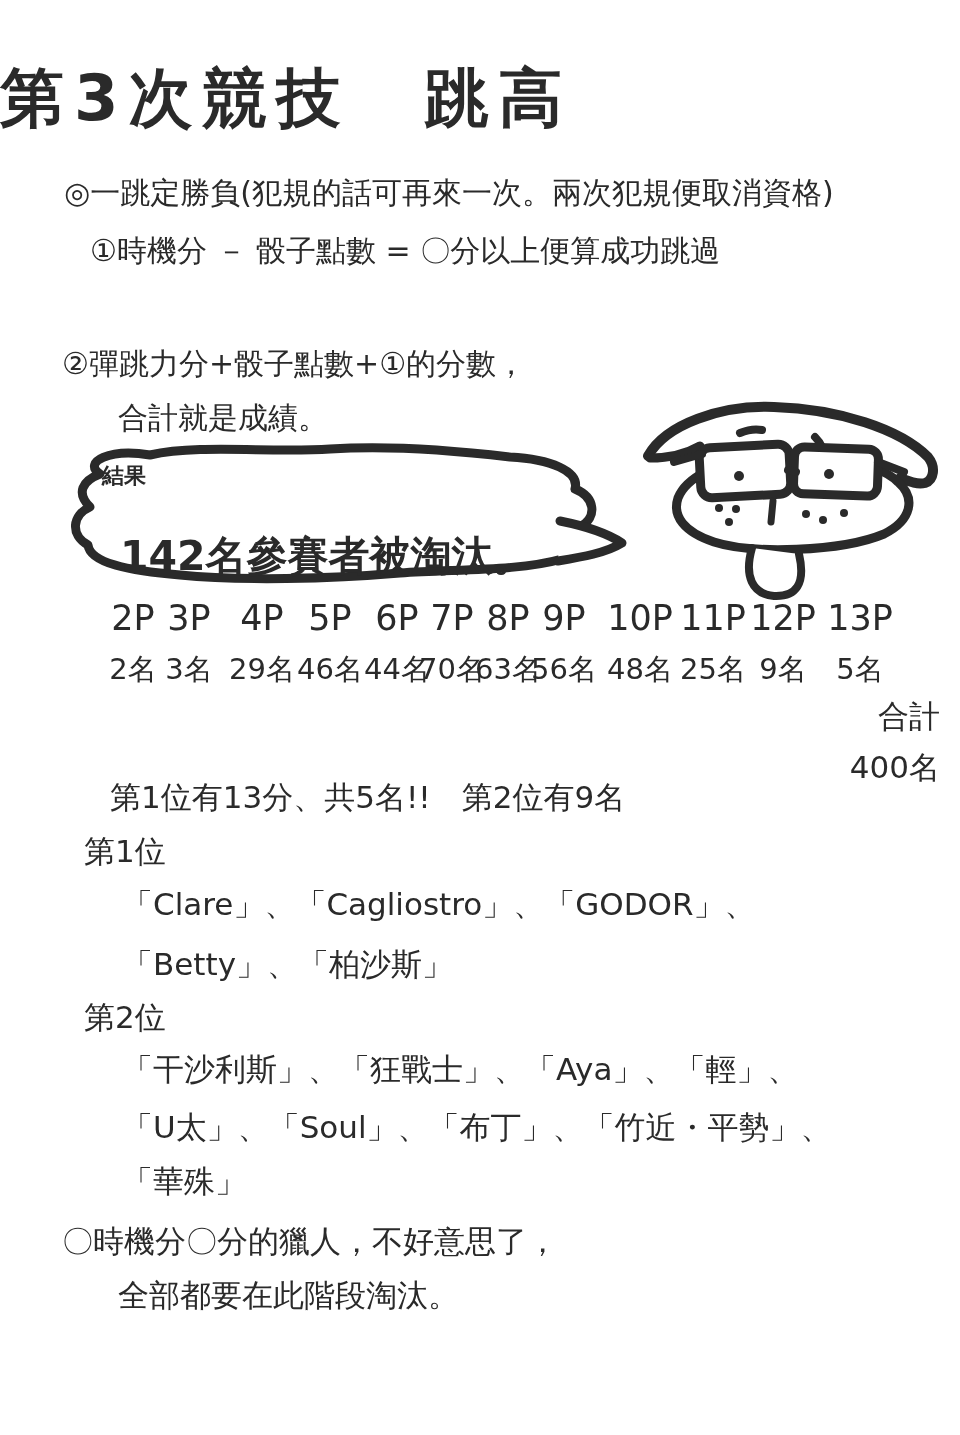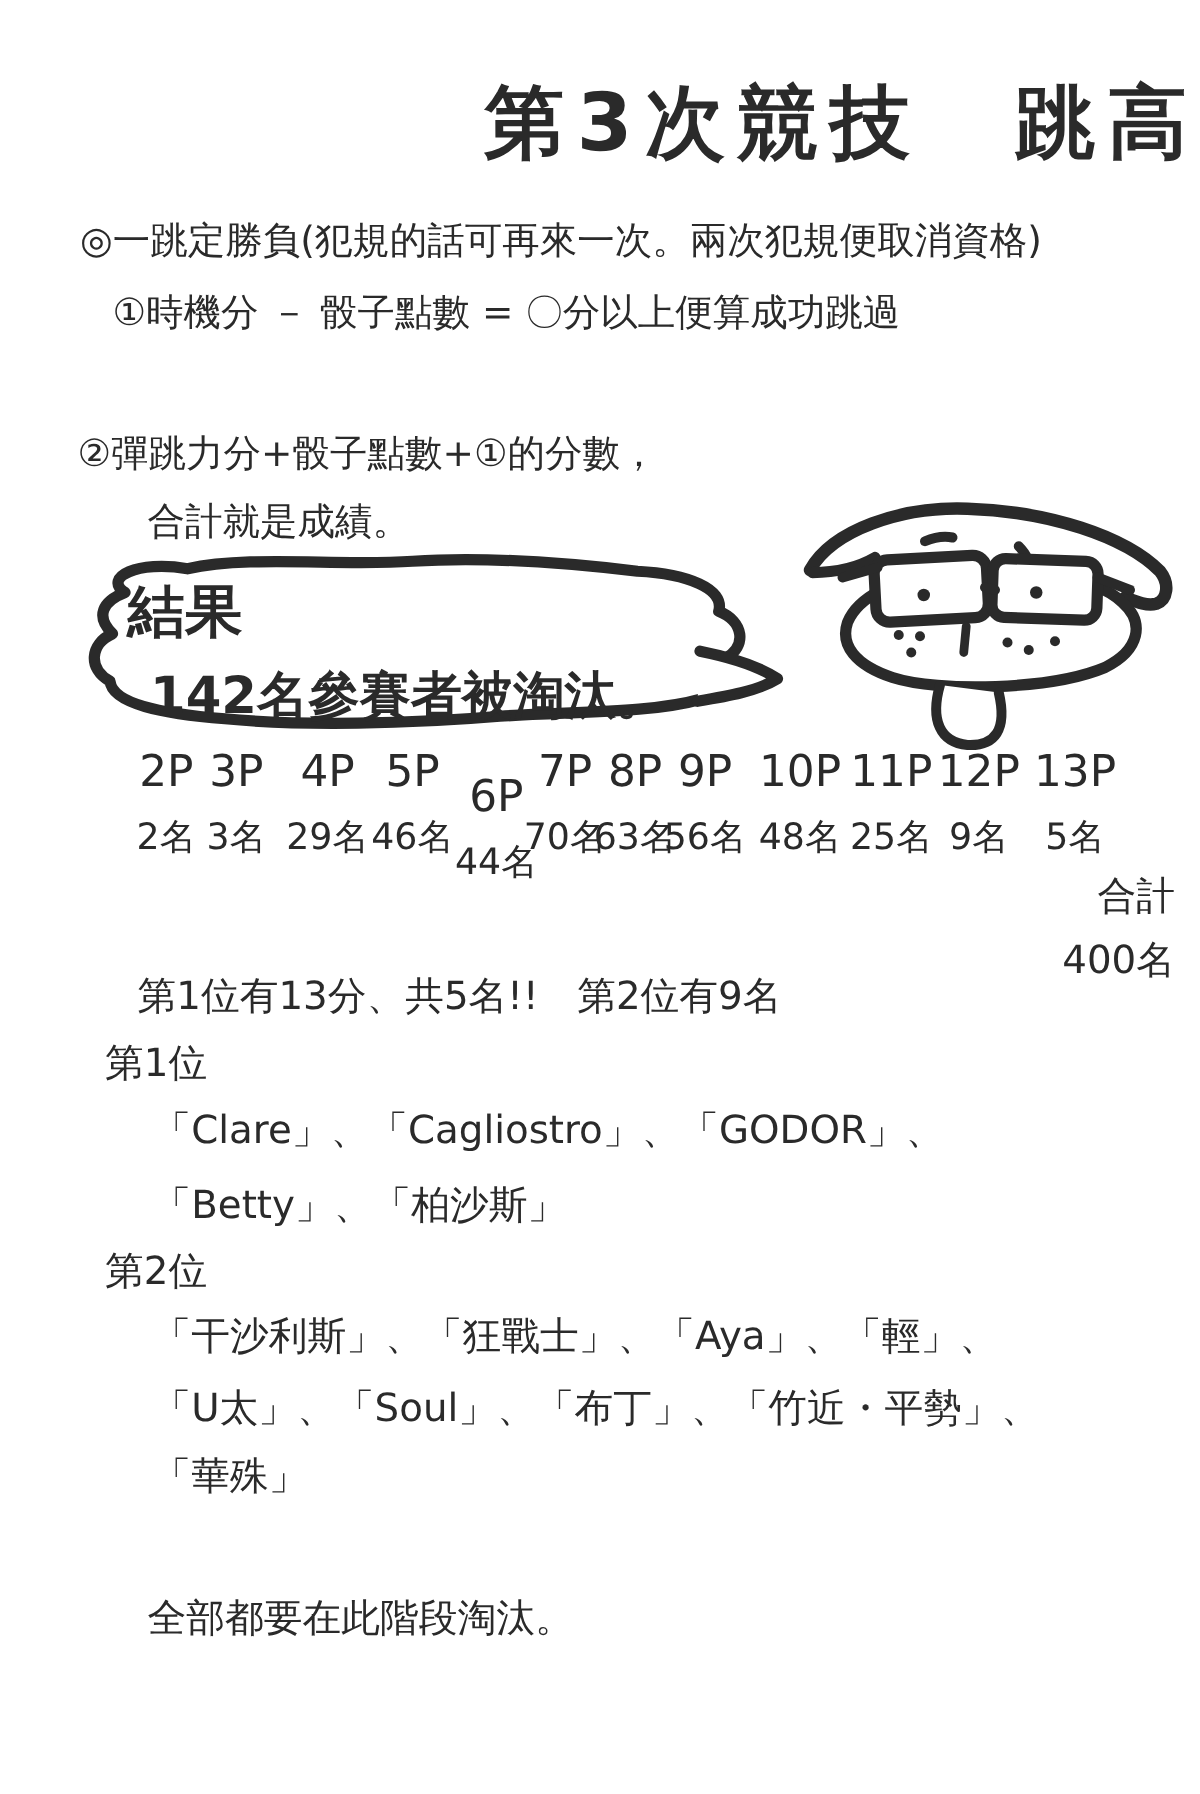--- a/index.html
+++ b/index.html
@@ -8,26 +8,26 @@
     width:960px;height:1435px;
     margin:0 auto;
     background:#ffffff;
     overflow:hidden;
     font-family:"DejaVu Sans",sans-serif;
     color:#2a2a2a;
   }
   .t{position:absolute;white-space:nowrap;line-height:1.15;}
   .title{
     position:absolute;left:0;top:55px;width:100%;
-    text-align:right;font-size:64px;font-weight:bold;
+    text-align:left;font-size:64px;font-weight:bold;
     letter-spacing:10px;white-space:nowrap;
   }
   .body30{font-size:30px;}
   .body31{font-size:31px;}
-  .bubble-text1{font-size:46px;font-weight:bold;}
+  .bubble-text1{font-size:22px;font-weight:bold;}
   .bubble-text2{font-size:41px;font-weight:bold;}
   .col{position:absolute;width:84px;text-align:center;}
   .col .p{font-size:35px;}
   .col .c{font-size:29px;margin-top:12px;}
   .totals{position:absolute;text-align:right;font-size:31px;}
   svg{position:absolute;overflow:visible;}
   .ink-stroke{stroke:#2a2a2a;fill:none;stroke-linecap:round;stroke-linejoin:round;}
   .ink-fill{fill:#2a2a2a;stroke:none;}
   .white-fill{fill:#ffffff;}
 </style>
@@ -102,21 +102,21 @@
         <div class="c">3名</div>
       </div>
     <div class="col" style="left:220px;top:598px;">
         <div class="p">4P</div>
         <div class="c">29名</div>
       </div>
     <div class="col" style="left:288px;top:598px;">
         <div class="p">5P</div>
         <div class="c">46名</div>
       </div>
-    <div class="col" style="left:355px;top:598px;margin-top:20px;">
+    <div class="col" style="left:355px;top:598px;">
         <div class="p">6P</div>
         <div class="c">44名</div>
       </div>
     <div class="col" style="left:410px;top:598px;">
         <div class="p">7P</div>
         <div class="c">70名</div>
       </div>
     <div class="col" style="left:466px;top:598px;">
         <div class="p">8P</div>
         <div class="c">63名</div>
@@ -152,15 +152,16 @@
 
   <div class="t body31" style="left:84px;top:834px;">第1位</div>
   <div class="t body31" style="left:122px;top:887px;">「Clare」、「Cagliostro」、「GODOR」、</div>
   <div class="t body31" style="left:122px;top:947px;">「Betty」、「柏沙斯」</div>
 
   <div class="t body31" style="left:84px;top:1000px;">第2位</div>
   <div class="t body31" style="left:122px;top:1110px;">「U太」、「Soul」、「布丁」、「竹近・平勢」、</div>
   <div class="t body31" style="left:122px;top:1052px;">「干沙利斯」、「狂戰士」、「Aya」、「輕」、</div>
   <div class="t body31" style="left:122px;top:1164px;">「華殊」</div>
 
+  <div class="t body31" style="left:62px;top:1224px;">〇時機分〇分的獵人，不好意思了，</div>
   <div class="t body31" style="left:118px;top:1278px;">全部都要在此階段淘汰。</div>
 
 </div>
 
 </body></html>

